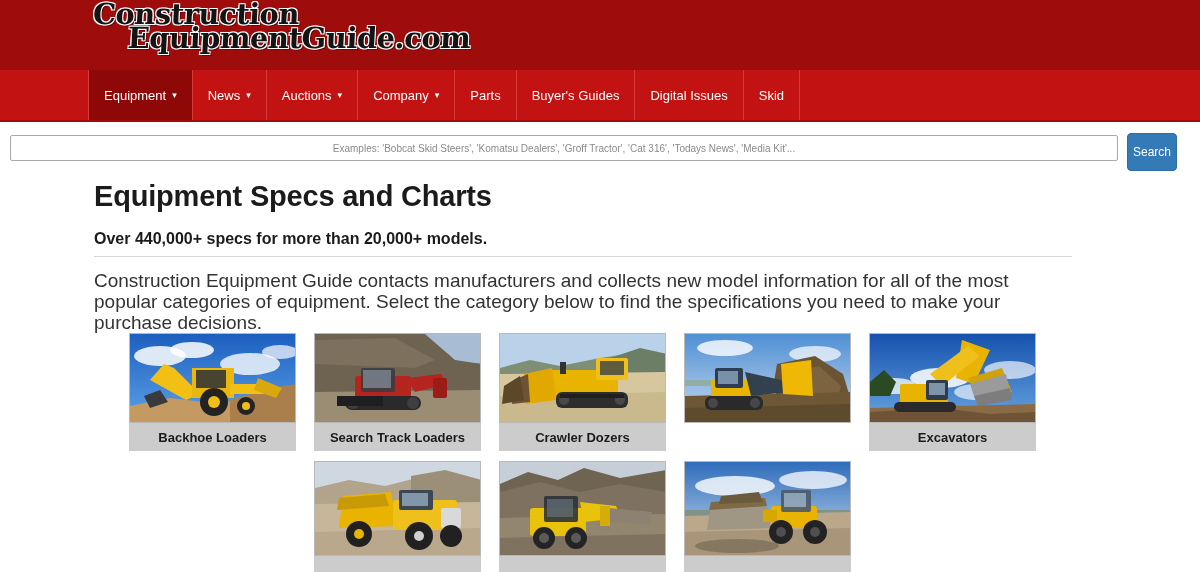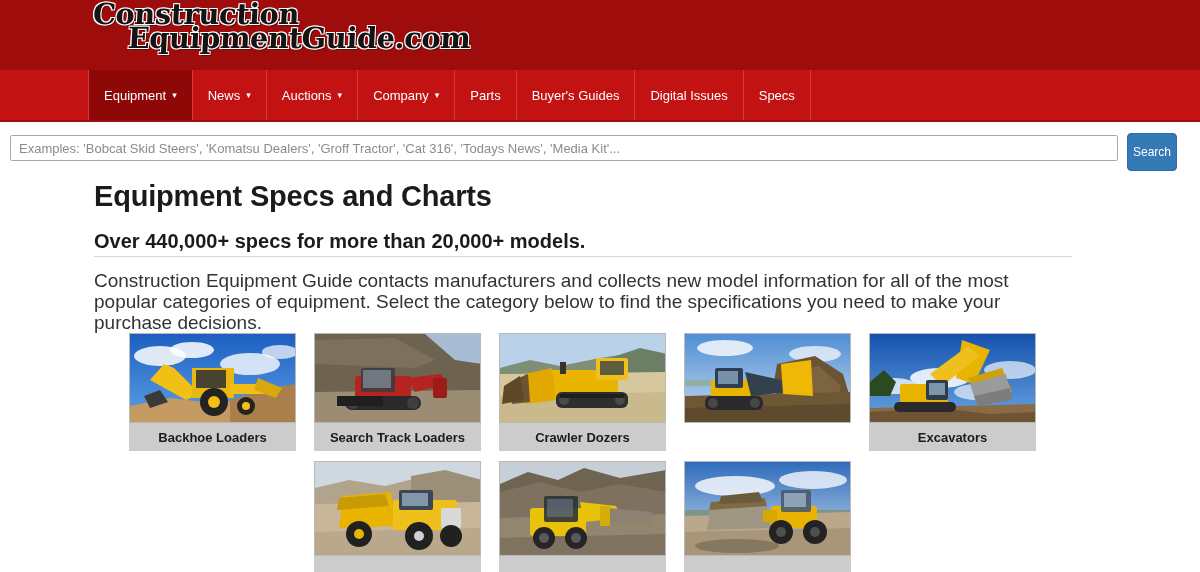--- a/index.html
+++ b/index.html
@@ -68,24 +68,25 @@
     position: absolute; left: 0; top: 122px;
     width: 1200px; height: 50px;
     background: #ffffff;
   }
   .search-input {
     position: absolute; left: 10px; top: 135px;
     width: 1108px; height: 26px;
     border: 1px solid #aaaaaa;
     border-radius: 2px;
     padding: 12px 8px;
-    font-size: 13px;
+    font-size: 10px;
     color: #333;
     font-family: "Liberation Sans", sans-serif;
     background: #fff;
+    text-align: center;
   }
   .search-input::placeholder { color: #8b8b8b; }
   .search-button {
     position: absolute; left: 1127px; top: 133px;
     width: 50px; height: 38px;
     background: #337ab7;
     border: 1px solid #2e6da4;
     border-radius: 4px;
     color: #ffffff;
     font-size: 12px;
@@ -95,21 +96,21 @@
 
   
   .content { position: absolute; left: 0; top: 172px; width: 1200px; }
   .page-title {
     position: absolute; left: 94px; top: 8px;
     font-size: 29px; font-weight: bold; color: #1b1b1b;
     letter-spacing: -0.2px;
   }
   .subtitle {
     position: absolute; left: 94px; top: 58px;
-    font-size: 20px; font-weight: bold; color: #1b1b1b;
+    font-size: 16px; font-weight: bold; color: #1b1b1b;
   }
   .divider {
     position: absolute; left: 94px; top: 84px;
     width: 978px; height: 1px; background: #d8d8d8;
   }
   .intro {
     position: absolute; left: 94px; top: 98px;
     width: 960px;
     font-size: 19px; line-height: 21px; color: #333333;
   }
@@ -174,21 +175,21 @@
     <div class="nav-item">
       <span>Parts</span>
     </div>
     <div class="nav-item">
       <span>Buyer's Guides</span>
     </div>
     <div class="nav-item">
       <span>Digital Issues</span>
     </div>
     <div class="nav-item">
-      <span>Specs</span>
+      <span>Skid</span>
     </div>
   </div>
 </div>
 
 <div class="search-band"></div>
 <input class="search-input" type="text" placeholder="Examples: 'Bobcat Skid Steers', 'Komatsu Dealers', 'Groff Tractor', 'Cat 316', 'Todays News', 'Media Kit'..." style="">
 <button class="search-button">Search</button>
 
 <div class="content">
   <h1 class="page-title">Equipment Specs and Charts</h1>

